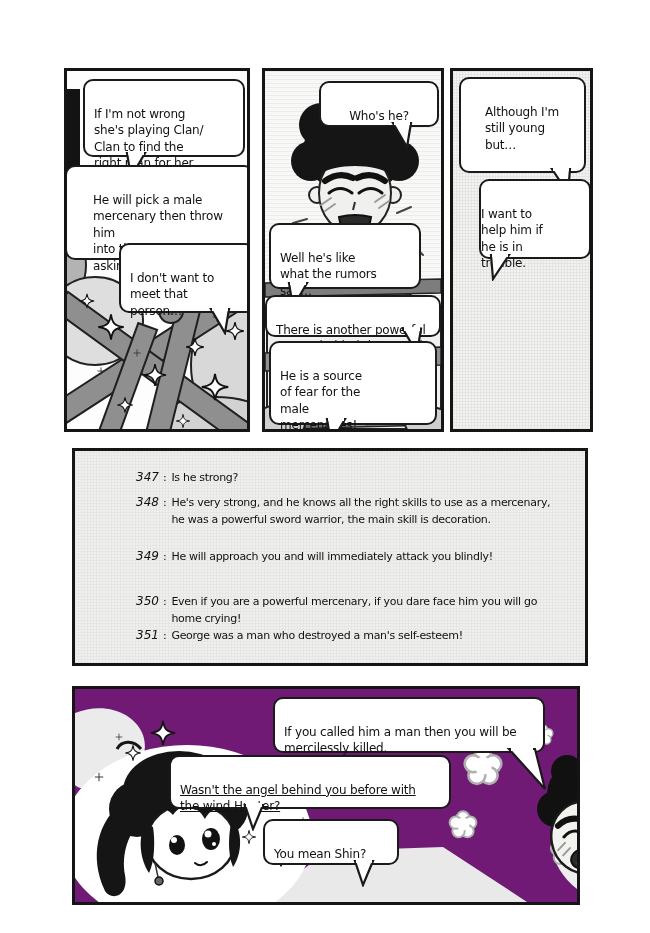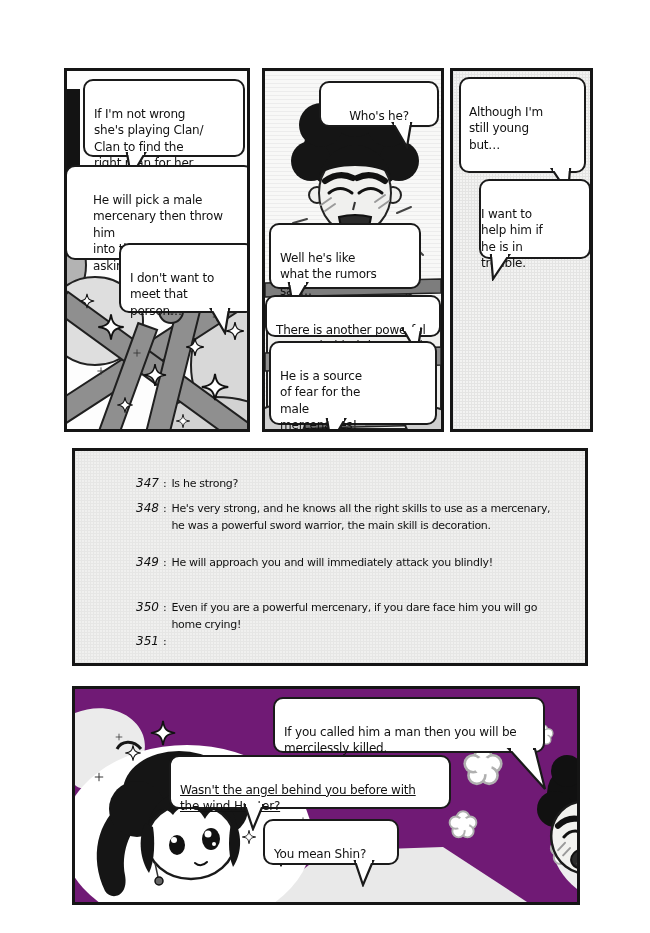--- a/index.html
+++ b/index.html
@@ -11,21 +11,21 @@
       repeating-linear-gradient(0deg,#e4e4e3 0 1px,transparent 1px 3px),
       repeating-linear-gradient(90deg,#e4e4e3 0 1px,transparent 1px 3px);}
   .panel-tone{background:#f0f0ef;background-image:
       repeating-linear-gradient(0deg,#e6e6e5 0 1px,transparent 1px 3px),
       repeating-linear-gradient(90deg,#e6e6e5 0 1px,transparent 1px 3px);}
   .art{position:absolute;left:0;top:0;width:100%;height:100%;}
   .bubble{position:absolute;background:#fff;border:2px solid #1a1a1a;border-radius:10px;
           padding:8px 9px;font-size:12px;line-height:1.38;letter-spacing:-0.2px;
           white-space:pre-line;box-sizing:border-box;z-index:3;}
   .tail{position:absolute;z-index:4;line-height:0;}
-  .comments-list{position:absolute;left:0;top:0;right:0;padding:20px 8px 0 50px;box-sizing:border-box;}
+  .comments-list{position:absolute;left:0;top:0;right:0;padding:14px 8px 0 50px;box-sizing:border-box;}
   .comment-row{display:flex;align-items:flex-start;font-size:11px;line-height:17px;letter-spacing:-0.3px;}
   .comment-num{width:34px;text-align:right;font-style:italic;font-size:12px;letter-spacing:0;flex:none;}
   .comment-colon{padding:0 5px 0 4px;flex:none;}
   .comment-text{flex:1;white-space:pre-line;}
   .mt4{margin-top:4px}.mt8{margin-top:8px}.mt20{margin-top:20px}.mt28{margin-top:28px}.mt0{margin-top:0}
 </style>
 </head>
 <body>
 
 <svg width="0" height="0" style="position:absolute" aria-hidden="true">
@@ -208,21 +208,21 @@
       <div class="tail" style="left:52px;bottom:-22px;">
         <svg width="26" height="28" viewBox="0 0 26 28">
             <path d="M4,2 L22,2 L8,26 Z" fill="#fff" stroke="#1a1a1a" stroke-width="2.2"></path>
             <rect x="5" y="0" width="16" height="4" fill="#fff"></rect>
           </svg>
       </div>
     </div>
   </div>
 
   <div class="panel panel-grid" style="left:450px;top:68px;width:143px;height:364px;">
-    <div class="bubble" style="left:6px;top:6px;width:127px;height:96px;padding-left:8px;">
+    <div class="bubble" style="left:6px;top:6px;width:127px;height:96px;padding-left:24px;">
       <span>Although I'm
 still young
 but…</span>
       <div class="tail" style="right:10px;bottom:-24px;">
         <svg width="26" height="28" viewBox="0 0 26 28">
             <path d="M4,2 L22,2 L20,26 Z" fill="#fff" stroke="#1a1a1a" stroke-width="2.2"></path>
             <rect x="5" y="0" width="16" height="4" fill="#fff"></rect>
           </svg>
       </div>
     </div>
@@ -260,20 +260,21 @@
       </div>
       <div class="comment-row mt28">
         <span class="comment-num">350</span>
         <span class="comment-colon">:</span>
         <span class="comment-text">Even if you are a powerful mercenary, if you dare face him you will go
 home crying!</span>
       </div>
       <div class="comment-row mt0">
         <span class="comment-num">351</span>
         <span class="comment-colon">:</span>
+        <span class="comment-text">George was a man who destroyed a man's self-esteem!</span>
       </div>
     </div>
   </div>
 
   <div class="panel" style="left:72px;top:686px;width:508px;height:219px;background:#701a75;">
     <svg class="art" viewBox="0 0 502 213">
 
       <path d="M0,24 C30,12 60,24 68,46 C76,70 58,92 30,98 C14,102 4,100 0,96 Z" fill="#ebebeb"></path>
       <polygon points="186,213 452,213 368,158 252,162" fill="#e9e9e9"></polygon>
       <path d="M492,120 C470,144 472,176 502,200 L502,120 Z" fill="#eeeeee"></path>

